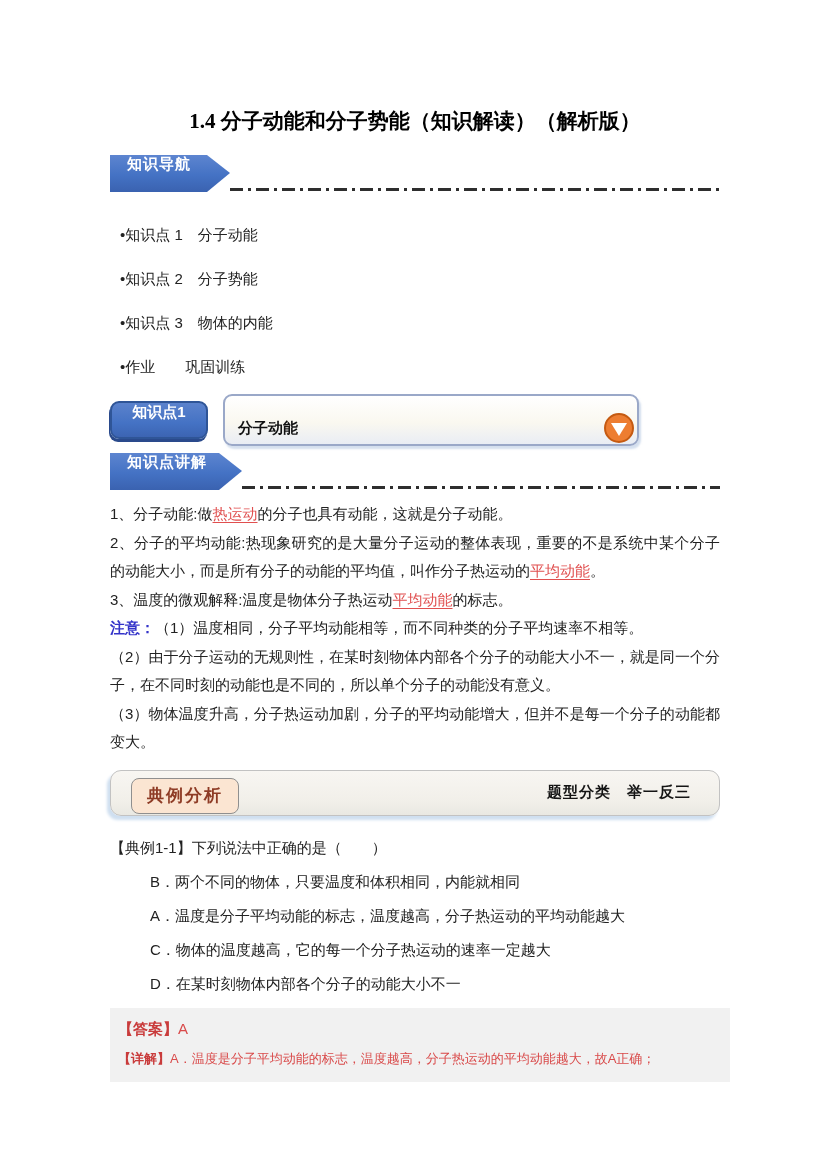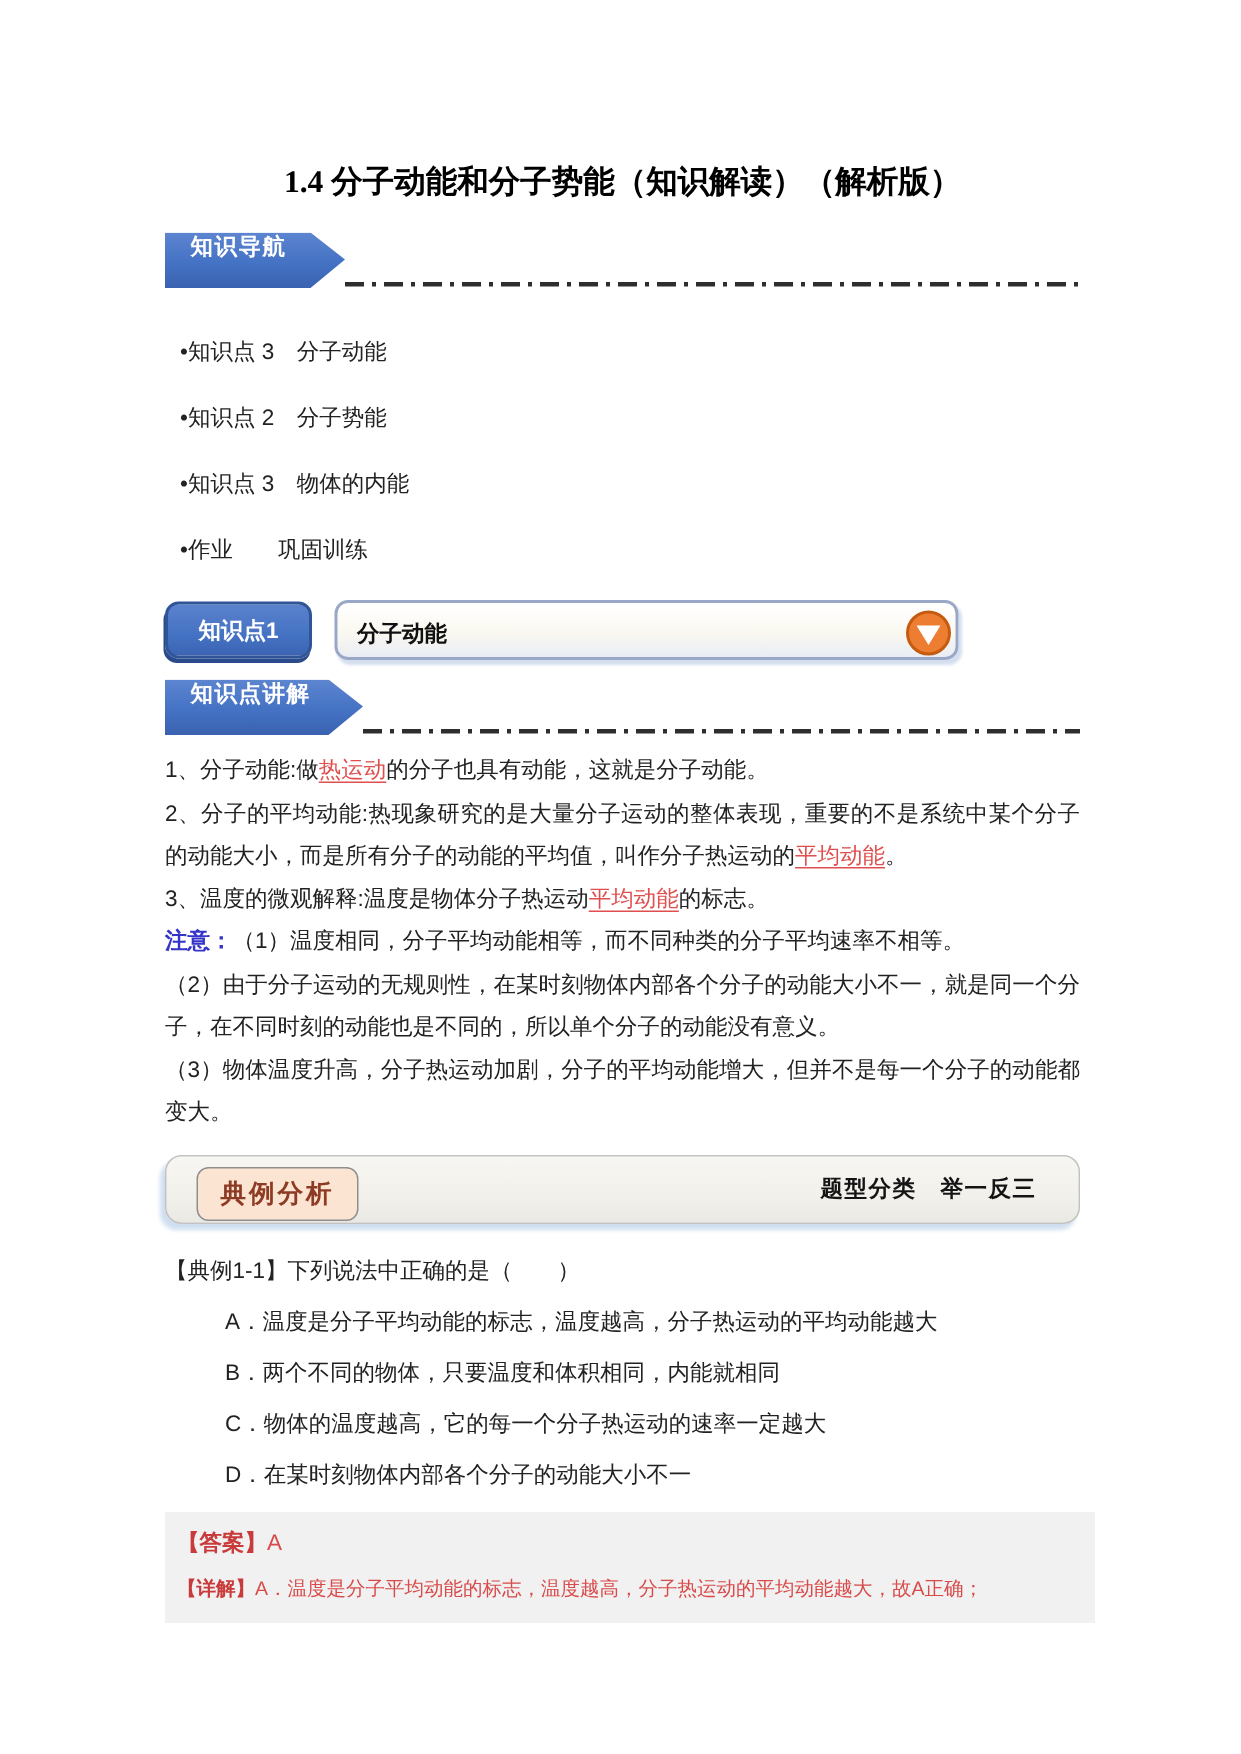--- a/index.html
+++ b/index.html
@@ -72,36 +72,36 @@
     width: 94px;
     height: 34px;
     background: linear-gradient(180deg, #5b82cc 0%, #4472c4 60%, #3c64b2 100%);
     border: 2px solid #2f5597;
     border-radius: 9px;
     box-shadow: -1px 3px 0 #2a4a8c;
     color: #ffffff;
     font-weight: bold;
     font-size: 15px;
     display: flex;
-    align-items: center;
+    align-items: flex-start;
     justify-content: center;
     flex: 0 0 auto;
   }
   .kp-box {
     width: 396px;
     height: 32px;
     margin-left: 15px;
     border: 2px solid #9aa8c8;
     border-radius: 9px;
     background: linear-gradient(180deg, #ffffff 0%, #faf8f0 55%, #e9edf4 100%);
     box-shadow: 2px 3px 2px rgba(176, 196, 224, 0.55);
     display: flex;
     align-items: center;
     justify-content: space-between;
-    padding: 4px 3px 0 13px;
+    padding: 16px 3px 0 13px;
     box-sizing: content-box;
   }
   .kp-box-label { font-weight: bold; font-size: 15px; color: #111111; }
   .dropdown-btn {
     width: 30px; height: 30px;
     border-radius: 50%;
     background: #ed7d31;
     border: 2px solid #c55a11;
     box-sizing: border-box;
     display: flex; align-items: center; justify-content: center;
@@ -203,21 +203,21 @@
   <div class="doc-title">1.4 分子动能和分子势能（知识解读）（解析版）</div>
 
   <div class="banner-row nav-row">
     <div class="arrow-banner w1">
       <span>知识导航</span>
     </div>
     <div class="dashline"></div>
   </div>
 
   <div class="toc">
-    <div class="toc-item">•知识点 3　分子动能</div>
+    <div class="toc-item">•知识点 1　分子动能</div>
     <div class="toc-item">•知识点 2　分子势能</div>
     <div class="toc-item">•知识点 3　物体的内能</div>
     <div class="toc-item">•作业　　巩固训练</div>
   </div>
 
   <div class="kp-row">
     <div class="kp-badge">
       <span>知识点1</span>
     </div>
     <div class="kp-box">
@@ -246,22 +246,22 @@
 
   <div class="example-box">
     <div class="example-badge">
       <span>典例分析</span>
     </div>
     <div class="example-tagline">题型分类　举一反三</div>
   </div>
 
   <div class="question">
     <div class="q-stem">【典例1-1】下列说法中正确的是（　　）</div>
+    <div class="q-option">B．两个不同的物体，只要温度和体积相同，内能就相同</div>
     <div class="q-option">A．温度是分子平均动能的标志，温度越高，分子热运动的平均动能越大</div>
-    <div class="q-option">B．两个不同的物体，只要温度和体积相同，内能就相同</div>
     <div class="q-option">C．物体的温度越高，它的每一个分子热运动的速率一定越大</div>
     <div class="q-option">D．在某时刻物体内部各个分子的动能大小不一</div>
   </div>
 
   <div class="answer-block">
     <div class="answer-line">
       <span class="bracket-label">【答案】</span><span>A</span>
     </div>
     <div class="answer-detail">
       <span class="bracket-label">【详解】</span><span>A．温度是分子平均动能的标志，温度越高，分子热运动的平均动能越大，故A正确；</span>

